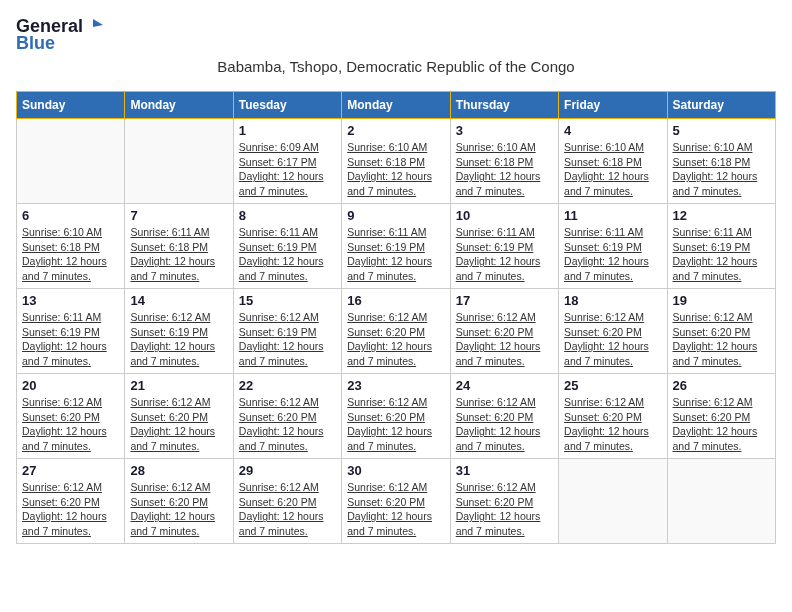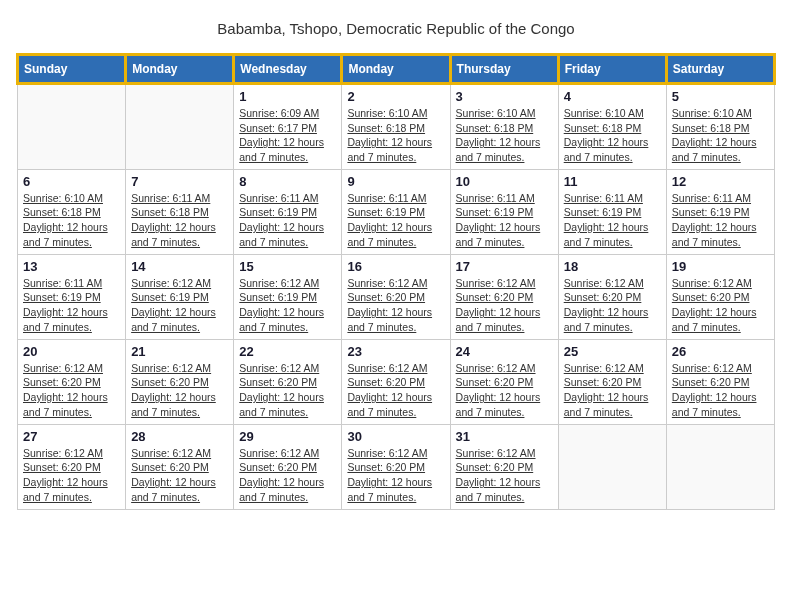--- a/index.html
+++ b/index.html
@@ -41,21 +41,21 @@
       border-collapse: collapse;
       font-size: 11px;
     }
     .calendar th {
       background-color: #2e6db4;
       color: #fff;
       text-align: left;
       padding: 6px 5px;
       font-size: 12px;
       font-weight: bold;
-      border: 3px solid #eab308;
+      border: 1px solid #eab308;
     }
     .calendar td {
       border: 1px solid #ccc;
       vertical-align: top;
       padding: 4px 5px;
       width: 108px;
       min-height: 80px;
       background: #fff;
     }
     .calendar td.empty {
@@ -75,30 +75,39 @@
       text-decoration: underline;
     }
     .week-row td {
       height: 85px;
     }
   </style>
 </head>
 <body>
 
 <div class="header-area">
+  <div class="logo">
+    <div style="display:flex; align-items:center;">
+      <span style="font-size:18px; font-weight:bold; color:#1a1a2e;">General</span>
+      <svg width="18" height="18" viewBox="0 0 18 18" style="margin-left:2px; margin-top:-2px;">
+        <polygon points="8,2 18,8 8,10" fill="#2e6db4"></polygon>
+      </svg>
+    </div>
+    <span style="font-size:18px; font-weight:bold; color:#2e6db4; margin-top:-4px;">Blue</span>
+  </div>
 </div>
 
 <div class="location">Babamba, Tshopo, Democratic Republic of the Congo</div>
 
 <table class="calendar">
   <thead>
     <tr>
     <th>Sunday</th>
         <th>Monday</th>
-        <th>Wednesday</th>
+        <th>Tuesday</th>
         <th>Monday</th>
         <th>Thursday</th>
         <th>Friday</th>
         <th>Saturday</th>
       </tr>
   </thead>
   <tbody id="calendar-body">
   <tr class="week-row">
         <td class="empty"></td>
         <td class="empty"></td>

